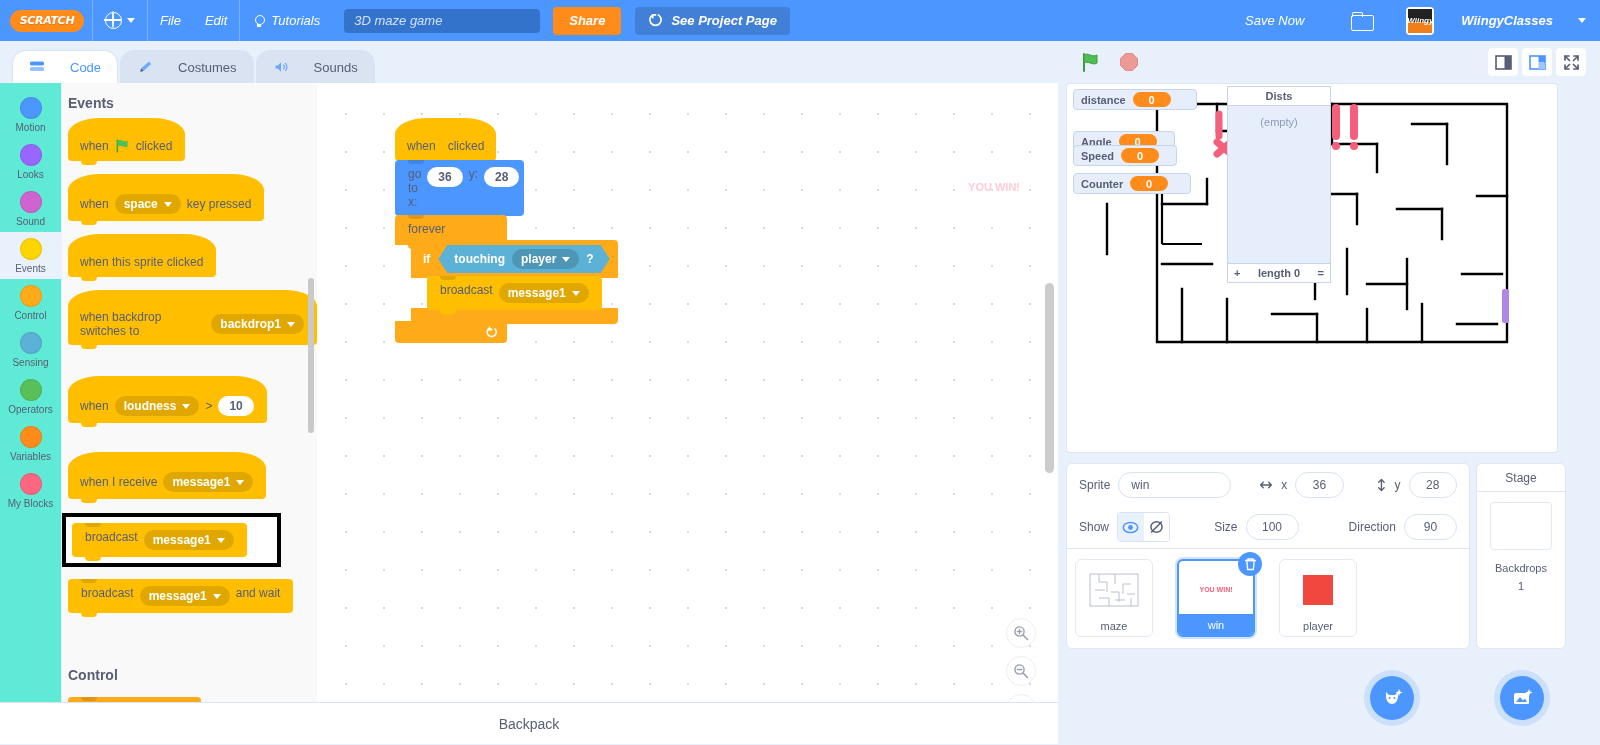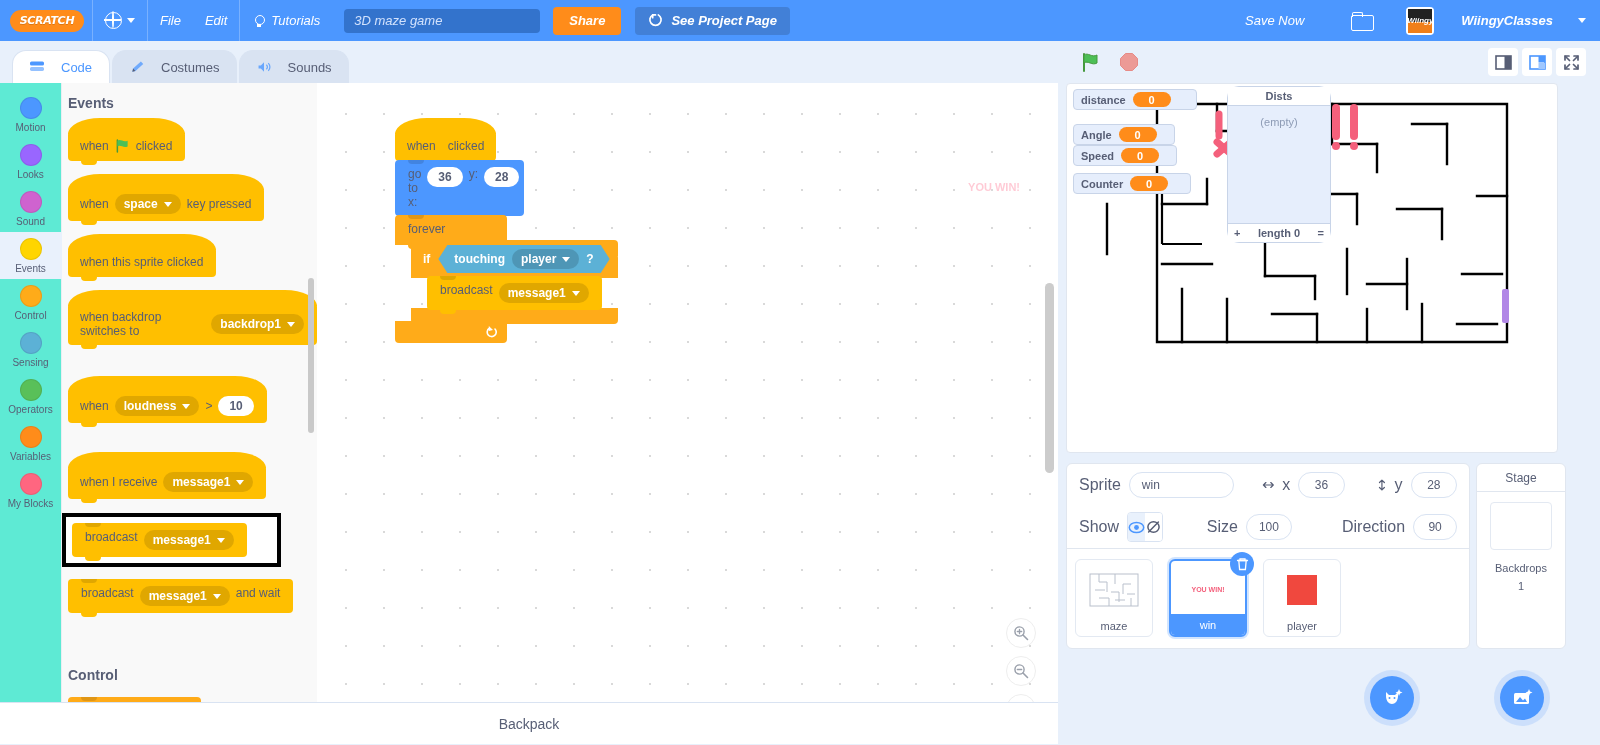--- a/index.html
+++ b/index.html
@@ -93,21 +93,21 @@
   .avatar .av-txt { position: absolute; inset: 0; display: flex;
     align-items: center; justify-content: center; color: #fff;
     font-size: 8px; font-weight: bold; z-index: 2; }
   .user-name { font-size: 13px; font-weight: bold; margin-right: 6px; }
 
   
   .tabrow { height: 42px; background: #e8f0fb; display: flex; align-items: flex-end;
             padding-left: 12px; position: relative; }
   .tab {
     height: 33px; min-width: 98px; padding: 0 16px; border-radius: 14px 14px 0 0;
-    background: #d9e3f2; display: flex; align-items: center; gap: 16px;
+    background: #d9e3f2; display: flex; align-items: center; gap: 25px;
     font-size: 13px; color: #575e75; cursor: pointer; margin-right: 2px;
     border: 1px solid #d9e3f2; border-bottom: none;
   }
   .tab.active { background: #fff; color: #4c97ff; font-weight: normal; }
   .tab-ic { width: 16px; height: 14px; display: block; }
 
   .stage-ctrl-row {
     position: absolute; left: 1060px; right: 0; top: 0; height: 42px;
     display: flex; align-items: center;
   }
@@ -231,52 +231,52 @@
     border-radius: 4px; height: 21px; display: flex; align-items: center;
     padding: 0 4px 0 7px; gap: 7px; font-size: 11px; font-weight: bold;
     color: #575e75;
   }
   .monitor .val {
     background: #ff8c1a; color: #fff; border-radius: 10px; min-width: 38px;
     height: 15px; display: flex; align-items: center; justify-content: center;
     font-size: 11px; padding: 0 6px;
   }
   .list-mon {
-    position: absolute; left: 160px; top: 2px; width: 104px; height: 157px;
-    background: #e6eefc; border: 1px solid #c8d4e8; border-radius: 12px;
+    position: absolute; left: 160px; top: 2px; width: 104px; height: 197px;
+    background: #e6eefc; border: 1px solid #c8d4e8; border-radius: 0;
     display: flex; flex-direction: column; font-size: 11px;
   }
   .list-hd { height: 19px; background: #fff; border-bottom: 1px solid #c8d4e8;
              display: flex; align-items: center; justify-content: center;
              font-weight: bold; color: #575e75; font-size: 11px; }
   .list-body { flex: 1; display: flex; justify-content: center; padding-top: 10px;
                color: #8d9bb5; font-size: 11px; }
   .list-ft { height: 19px; background: #fff; border-top: 1px solid #c8d4e8;
              display: flex; align-items: center; justify-content: space-between;
              padding: 0 6px; font-weight: bold; color: #575e75; font-size: 11px; }
 
   
   .sprite-area { display: flex; margin: 10px 0 0 8px; gap: 6px; }
   .sprite-panel { width: 404px; background: #fff; border-radius: 6px 6px 6px 6px;
                   border: 1px solid #e0e6ef; }
   .si-row { display: flex; align-items: center; height: 42px; padding: 0 12px; gap: 8px; }
-  .si-lbl { font-size: 16px; color: #575e75; }
+  .si-lbl { font-size: 12px; color: #575e75; }
   .si-input { border: 1px solid #d9e3f2; border-radius: 14px; height: 26px;
               display: flex; align-items: center; padding: 0 12px; font-size: 12px;
               color: #575e75; background: #fff; }
   .si-input.big { width: 138px; }
   .si-input.sm { width: 55px; justify-content: center; }
   .si-toggle { display: flex; border: 1px solid #d9e3f2; border-radius: 4px;
                overflow: hidden; }
   .si-tb { width: 34px; height: 28px; display: flex; align-items: center;
            justify-content: center; background: #fff; cursor: pointer; }
   .si-tb.on { background: #e9f1fc; }
 
   .sprite-list { border-top: 1px solid #e0e6ef; padding: 10px 8px; display: flex;
-                 gap: 16px; height: 100px; }
+                 gap: 24px; height: 100px; }
   .sp-card { width: 78px; height: 78px; border: 1px solid #e3e9f2; border-radius: 6px;
              background: #fff; display: flex; flex-direction: column;
              align-items: center; cursor: pointer; position: relative; }
   .sp-card.sel { border: 2px solid #4c97ff; box-shadow: 0 0 0 2px rgba(76,151,255,.25); }
   .sp-thumb { flex: 1; width: 100%; display: flex; align-items: center;
               justify-content: center; padding-top: 4px; }
   .sp-name { height: 21px; width: 100%; display: flex; align-items: center;
              justify-content: center; font-size: 11px; color: #575e75;
              border-radius: 0 0 4px 4px; }
   .sp-card.sel .sp-name { background: #4c97ff; color: #fff; }
@@ -714,21 +714,21 @@
           <circle cx="88" cy="44" r="4"></circle>
         </g>
       </svg>
 
       <div style="position:absolute;left:435px;top:205px;width:7px;height:34px;background:#b187e6;border-radius:2px"></div>
 
       <div class="monitor" style="left:6px; top:5px; width:124px">
         <span>distance</span>
         <span class="val">0</span>
       </div>
-      <div class="monitor" style="left:6px; top:40px; width:102px">
+      <div class="monitor" style="left:6px; top:47px; width:102px">
         <span>Angle</span>
         <span class="val">0</span>
       </div>
       <div class="monitor" style="left:6px; top:61px; width:104px">
         <span>Speed</span>
         <span class="val">0</span>
       </div>
       <div class="monitor" style="left:6px; top:89px; width:118px">
         <span>Counter</span>
         <span class="val">0</span>

